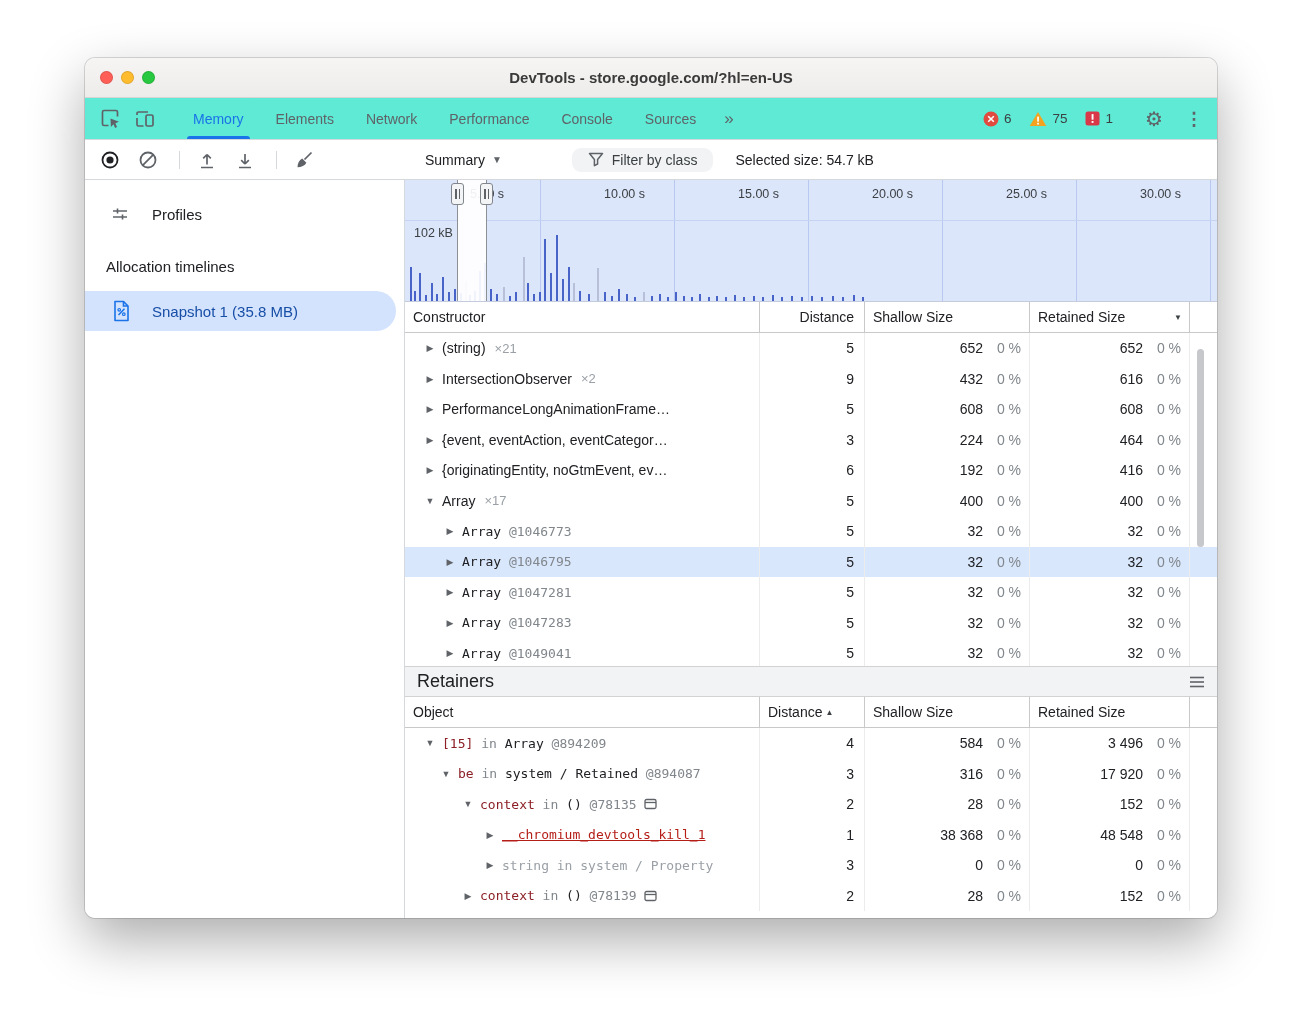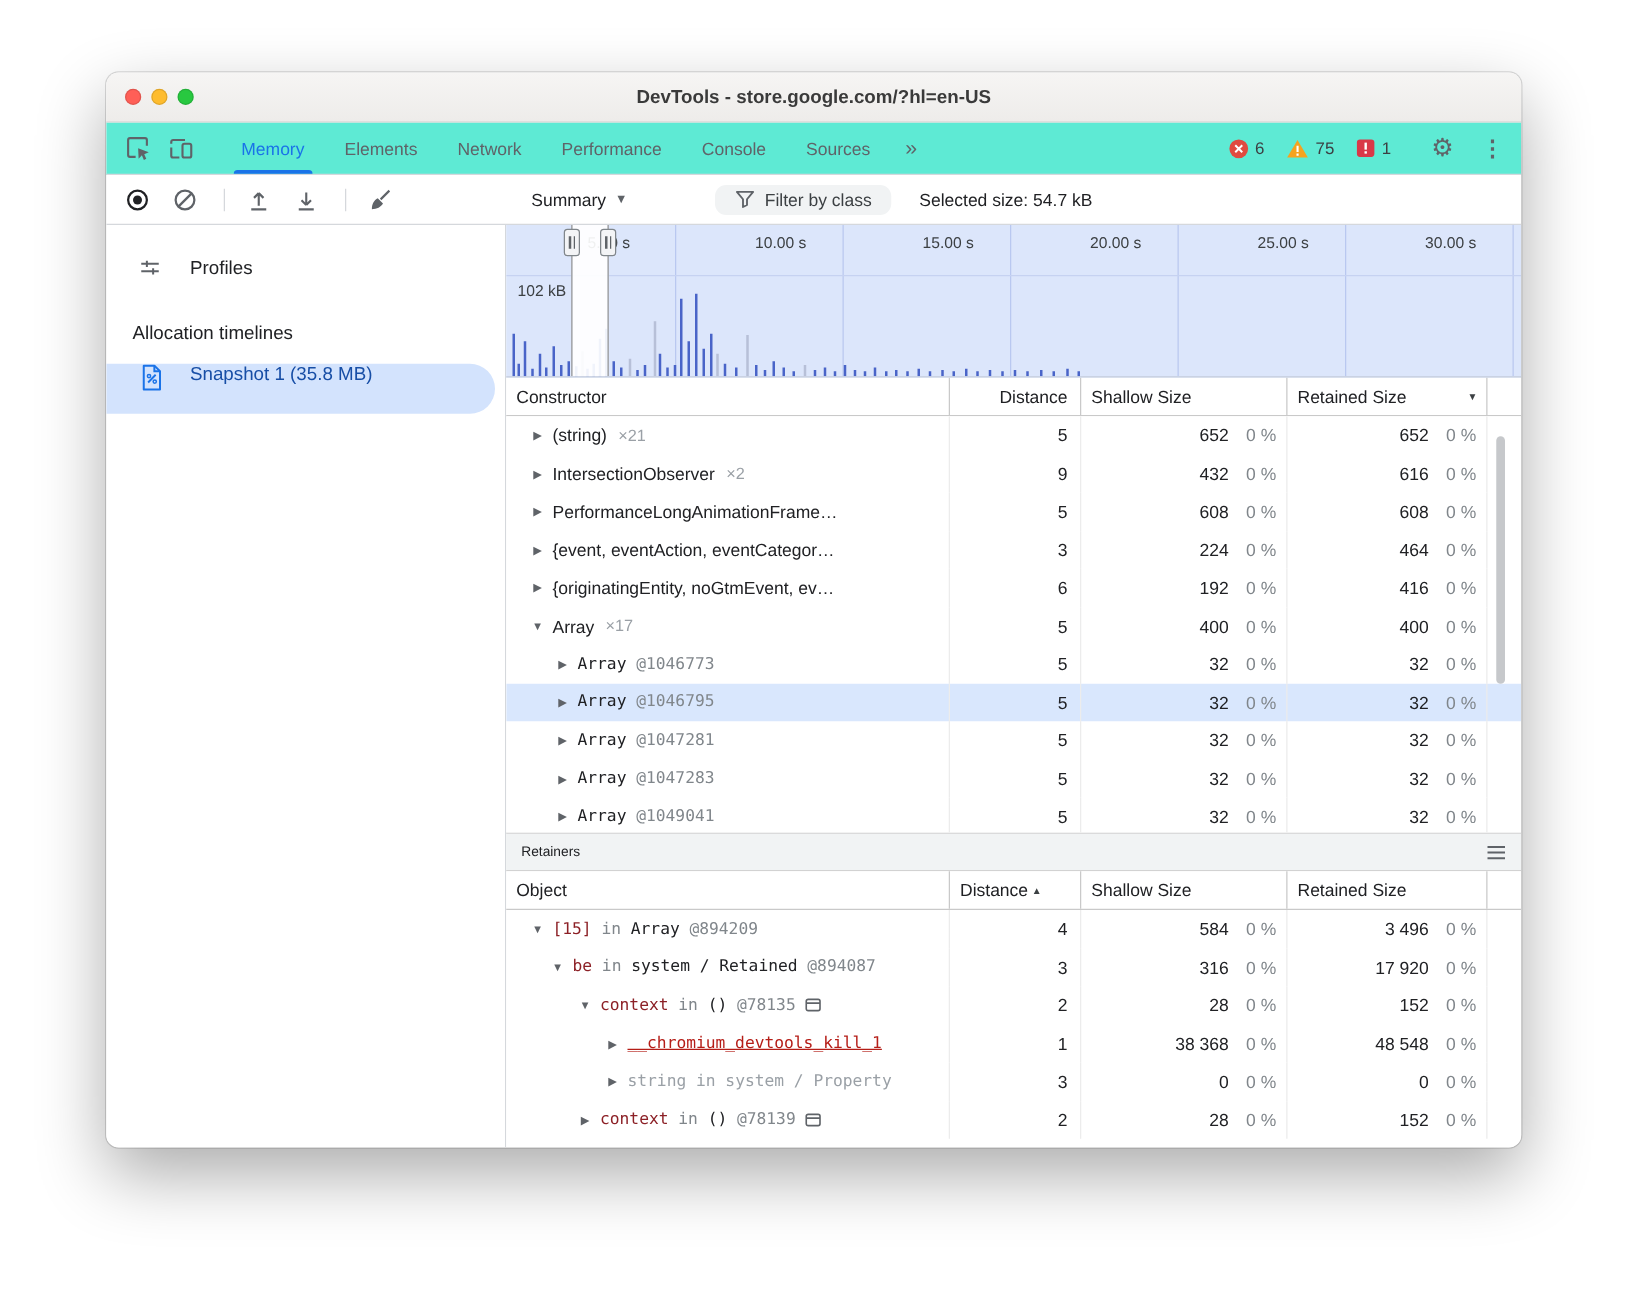--- a/index.html
+++ b/index.html
@@ -32,21 +32,21 @@
 .sep{width:1px;height:18px;background:#d5d8dc;margin:0 10px}
 .select{display:flex;align-items:center;gap:7px;font-size:14px;color:#202124;margin-left:96px;padding:0 4px}
 .caret{font-size:10px;color:#5f6368}
 .filter-pill{display:flex;align-items:center;gap:8px;background:#f1f3f4;border-radius:9px;height:24px;padding:0 16px;font-size:14px;color:#3c4043;margin-left:66px}
 .selected-size{margin-left:22px;font-size:14px;color:#202124}
 
 .content{flex:1;display:flex;min-height:0}
 .sidebar{flex:0 0 320px;border-right:1px solid #d5d8dc;background:#fff;padding-top:14px}
 .profiles-row{display:flex;align-items:center;padding-left:25px;gap:22px;height:40px;font-size:15px;color:#202124}
 .section-label{padding-left:21px;margin-top:24px;font-size:15px;color:#202124}
-.snapshot-item{margin-top:16px;height:40px;width:311px;background:#d3e3fd;border-radius:0 20px 20px 0;display:flex;padding-left:27px;gap:21px;font-size:15px;color:#174ea6}
+.snapshot-item{margin-top:16px;height:40px;width:311px;background:#d3e3fd;border-radius:0 20px 20px 0;display:flex;align-items:center;padding-left:27px;gap:21px;font-size:15px;color:#174ea6}
 .main{flex:1;display:flex;flex-direction:column;min-width:0;position:relative}
 
 .timeline{flex:0 0 122px;background:#dce6fb;position:relative;overflow:hidden;border-bottom:1px solid #c4cbdc}
 .gridline{position:absolute;top:0;bottom:0;width:1px;background:#b9c8f0}
 .tick{position:absolute;top:7px;width:64px;text-align:left;font-size:12.5px;color:#3c4043}
 .hline{position:absolute;left:0;right:0;top:40px;height:1px;background:#c6d2f1}
 .size-label{position:absolute;left:9px;top:46px;font-size:12.5px;color:#3c4043}
 .bars{position:absolute;inset:0}
 .bar{position:absolute;bottom:0;width:2px;background:#4964c8}
 .bar.gray{background:#b7c0d8}
@@ -76,21 +76,21 @@
 .inw{color:#80868b}
 .edge{color:#8c2026}
 .kill{color:#b51d17;text-decoration:underline}
 .trow.dim .mono{color:#9aa0a6}
 .winicon{margin-left:7px;display:inline-flex;align-items:center}
 .cell.c-dist{justify-content:flex-end;padding-right:10px}
 .cell.c-sh .v,.cell.c-re .v{flex:1;text-align:right}
 .pct{flex:0 0 46px;text-align:right;padding-right:8px;color:#80868b}
 .vthumb{position:absolute;right:13px;top:16px;width:7px;height:198px;background:#c6c8cb;border-radius:4px}
 
-.ret-bar{flex:0 0 31px;background:#f1f3f4;border-top:1px solid #d2d2d2;border-bottom:1px solid #d2d2d2;display:flex;align-items:center;padding:0 12px;font-size:11px;color:#202124}
+.ret-bar{flex:0 0 31px;background:#f1f3f4;border-top:1px solid #d2d2d2;border-bottom:1px solid #d2d2d2;display:flex;align-items:center;padding:0 12px;font-size:18px;color:#202124}
 .ret-bar .burger{margin-left:auto;display:flex;align-items:center}
 svg{display:block}
 </style>
 </head>
 <body>
 
 <div class="window">
 
   <div class="titlebar">
     <div class="lights">

